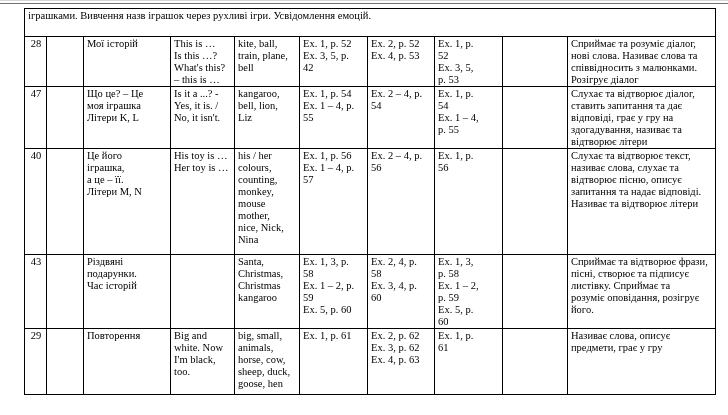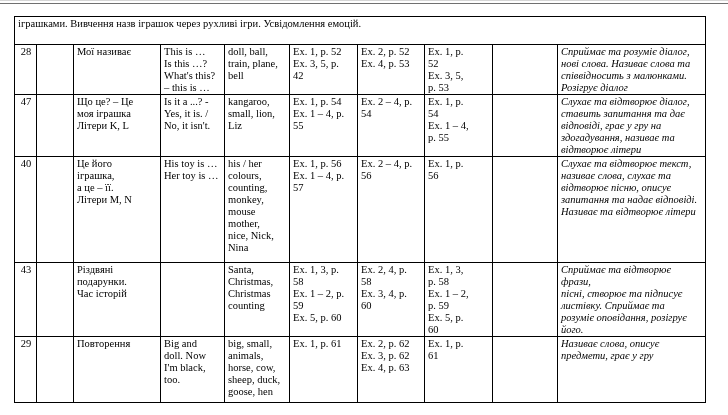--- a/index.html
+++ b/index.html
@@ -16,46 +16,45 @@
   .edge-line-light {
     position: absolute; top: 0; left: 0;
     width: 728px; height: 1px; background: #d6d6d6;
   }
   .edge-line-dark {
     position: absolute; top: 3px; left: 0;
     width: 728px; height: 1px; background: #707070;
   }
   table.curriculum {
     position: absolute;
-    left: 14px; top: 8px;
+    left: 24px; top: 8px;
     width: 691px;
     border-collapse: collapse;
     table-layout: fixed;
-    margin-top: 8px;
   }
   table.curriculum td {
     border: 1px solid #000000;
     vertical-align: top;
     font-size: 10.5px;
     line-height: 12px;
     padding: 1px 2px 0 3px;
     white-space: pre-line;
     overflow: hidden;
   }
   td.note-cell {
     padding: 5px 4px 2px 6px;
     white-space: normal;
     line-height: 13px;
   }
   td.num-cell {
     text-align: center;
     vertical-align: middle;
     white-space: normal;
   }
-  td.outcome-cell { padding-left: 4px; font-style: italic; }
+  td.outcome-cell { padding-left: 4px; }
 </style>
 </head>
 <body>
 
 <div class="page">
   <div class="edge-line-light"></div>
   <div class="edge-line-dark"></div>
 
   <table class="curriculum">
     <colgroup>
@@ -72,26 +71,26 @@
     </colgroup>
 
     <tbody>
         <tr style="height:28px">
       <td class="note-cell" colspan="10">іграшками. Вивчення назв іграшок через рухливі ігри. Усвідомлення емоцій.</td>
     </tr>
 
     <tr style="height:44px">
       <td class="num-cell">28</td>
       <td></td>
-      <td>Мої називає</td>
+      <td>Мої історій</td>
       <td>This is …
 Is this …?
 What's this?
 – this is …</td>
-      <td>doll, ball,
+      <td>kite, ball,
 train, plane,
 bell</td>
       <td>Ex. 1, p. 52
 Ex. 3, 5, p.
 42</td>
       <td>Ex. 2, p. 52
 Ex. 4, p. 53</td>
       <td>Ex. 1, p.
 52
 Ex. 3, 5,
@@ -106,21 +105,21 @@
     <tr style="height:58px">
       <td class="num-cell">47</td>
       <td></td>
       <td>Що це? – Це
 моя іграшка
 Літери K, L</td>
       <td>Is it a ...? -
 Yes, it is. /
 No, it isn't.</td>
       <td>kangaroo,
-small, lion,
+bell, lion,
 Liz</td>
       <td>Ex. 1, p. 54
 Ex. 1 – 4, p.
 55</td>
       <td>Ex. 2 – 4, p.
 54</td>
       <td>Ex. 1, p.
 54
 Ex. 1 – 4,
 p. 55</td>
@@ -167,21 +166,21 @@
     <tr style="height:73px">
       <td class="num-cell">43</td>
       <td></td>
       <td>Різдвяні
 подарунки.
 Час історій</td>
       <td></td>
       <td>Santa,
 Christmas,
 Christmas
-counting</td>
+kangaroo</td>
       <td>Ex. 1, 3, p.
 58
 Ex. 1 – 2, p.
 59
 Ex. 5, p. 60</td>
       <td>Ex. 2, 4, p.
 58
 Ex. 3, 4, p.
 60</td>
       <td>Ex. 1, 3,
@@ -196,21 +195,21 @@
 листівку. Сприймає та
 розуміє оповідання, розігрує
 його.</td>
     </tr>
 
     <tr style="height:66px">
       <td class="num-cell">29</td>
       <td></td>
       <td>Повторення</td>
       <td>Big and
-doll. Now
+white. Now
 I'm black,
 too.</td>
       <td>big, small,
 animals,
 horse, cow,
 sheep, duck,
 goose, hen</td>
       <td>Ex. 1, p. 61</td>
       <td>Ex. 2, p. 62
 Ex. 3, p. 62

